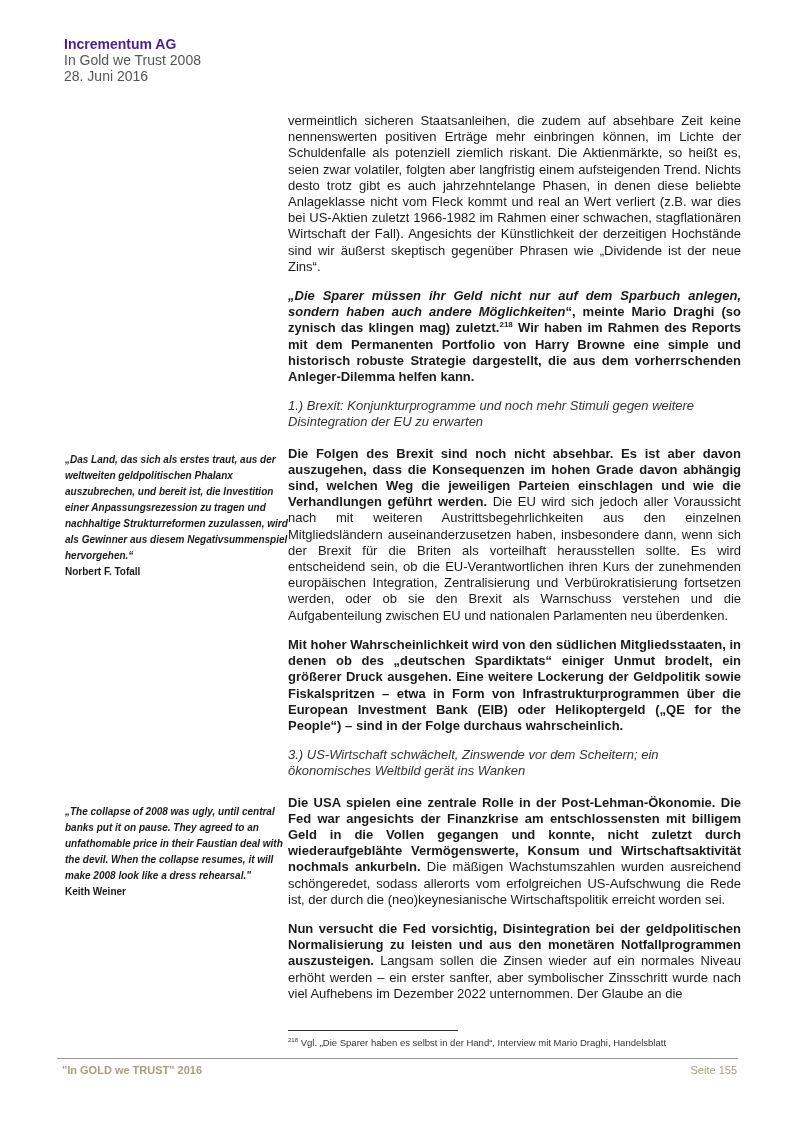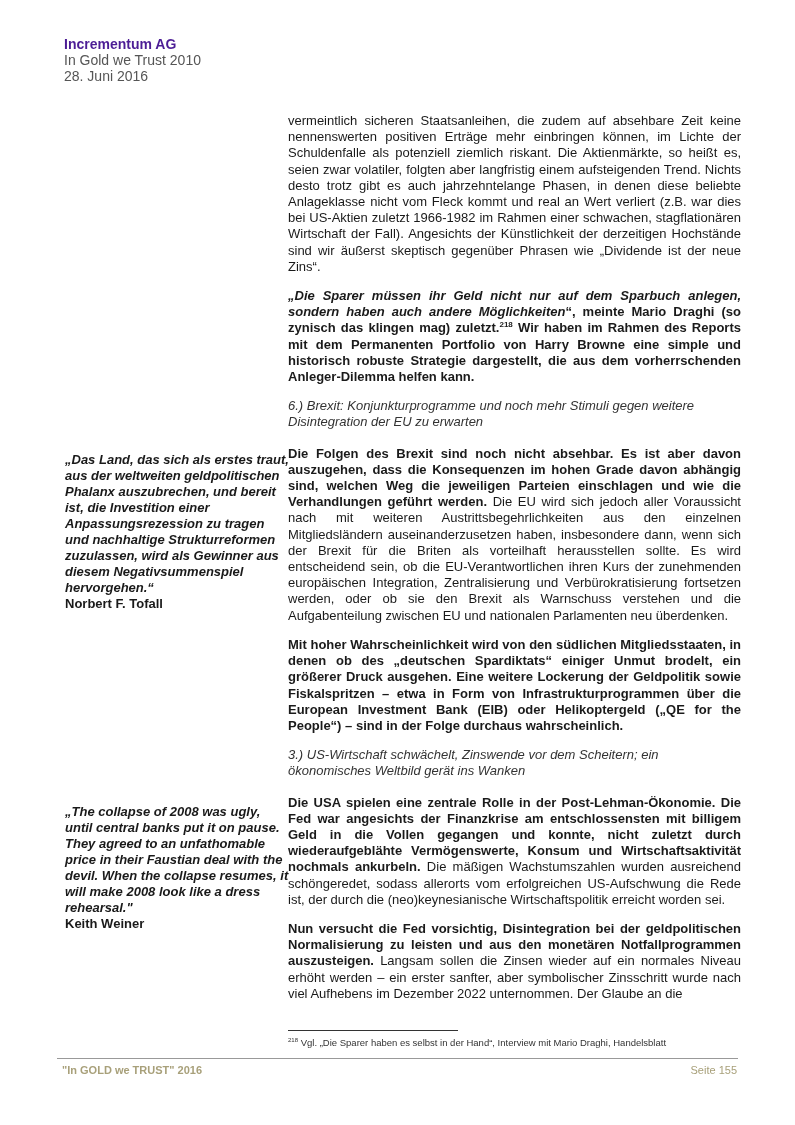--- a/index.html
+++ b/index.html
@@ -6,54 +6,54 @@
   body { width: 795px; height: 1125px; position: relative; overflow: hidden;
          font-family: "Liberation Sans", sans-serif; color: #1a1a1a; }
   .header { position: absolute; left: 64px; top: 36px; font-size: 14px; line-height: 16px; color: #555; }
   .header .company { font-weight: bold; color: #4c1d95; }
   .main { position: absolute; left: 288px; top: 113px; width: 453px; font-size: 13px; line-height: 16.2px; }
   .main p { margin: 0 0 13px 0; text-align: justify; }
   .main p.heading { font-style: italic; text-align: left; color: #333; margin-bottom: 15px; }
   .b { font-weight: bold; }
   .bi { font-weight: bold; font-style: italic; }
   sup { font-size: 8px; line-height: 0; vertical-align: 5px; font-weight: bold; }
-  .side { position: absolute; left: 65px; width: 225px; font-size: 13px; line-height: 16px; font-weight: bold; }
+  .side { position: absolute; left: 65px; width: 225px; font-size: 10px; line-height: 16px; font-weight: bold; }
   .side .quote { font-style: italic; }
   .side1 { top: 452px; }
   .side2 { top: 804px; }
   .fn-rule { position: absolute; left: 288px; top: 1030px; width: 170px; border-top: 1px solid #333; }
   .footnote { position: absolute; left: 288px; top: 1037px; font-size: 9.5px; color: #333; }
   .footnote sup { font-size: 6px; vertical-align: 4px; font-weight: normal; }
   .foot-rule { position: absolute; left: 57px; top: 1058px; width: 681px; border-top: 1.5px solid #999; }
   .foot-left { position: absolute; left: 62px; top: 1064px; font-size: 11px; color: #a8a07a; font-weight: bold; }
   .foot-right { position: absolute; right: 58px; top: 1064px; font-size: 11px; color: #a8a07a; margin-left: 32px; }
 </style>
 </head>
 <body>
 
 <div class="header">
   <div class="company">Incrementum AG</div>
-  <div>In Gold we Trust 2010</div>
+  <div>In Gold we Trust 2008</div>
   <div>28. Juni 2016</div>
 </div>
 
 <div class="side side1">
   <div class="quote">„Das Land, das sich als erstes traut, aus der weltweiten geldpolitischen Phalanx auszubrechen, und bereit ist, die Investition einer Anpassungsrezession zu tragen und nachhaltige Strukturreformen zuzulassen, wird als Gewinner aus diesem Negativsummenspiel hervorgehen.“</div>
   <div>Norbert F. Tofall</div>
 </div>
 
 <div class="side side2">
   <div class="quote">„The collapse of 2008 was ugly, until central banks put it on pause. They agreed to an unfathomable price in their Faustian deal with the devil. When the collapse resumes, it will make 2008 look like a dress rehearsal."</div>
   <div>Keith Weiner</div>
 </div>
 
 <div class="main">
   <p>vermeintlich sicheren Staatsanleihen, die zudem auf absehbare Zeit keine nennenswerten positiven Erträge mehr einbringen können, im Lichte der Schuldenfalle als potenziell ziemlich riskant. Die Aktienmärkte, so heißt es, seien zwar volatiler, folgten aber langfristig einem aufsteigenden Trend. Nichts desto trotz gibt es auch jahrzehntelange Phasen, in denen diese beliebte Anlageklasse nicht vom Fleck kommt und real an Wert verliert (z.B. war dies bei US-Aktien zuletzt 1966-1982 im Rahmen einer schwachen, stagflationären Wirtschaft der Fall). Angesichts der Künstlichkeit der derzeitigen Hochstände sind wir äußerst skeptisch gegenüber Phrasen wie „Dividende ist der neue Zins“.</p>
   <p class="b"><span class="bi">„Die Sparer müssen ihr Geld nicht nur auf dem Sparbuch anlegen, sondern haben auch andere Möglichkeiten</span><span>“, meinte Mario Draghi (so zynisch das klingen mag) zuletzt.</span><sup>218</sup><span> Wir haben im Rahmen des Reports mit dem Permanenten Portfolio von Harry Browne eine simple und historisch robuste Strategie dargestellt, die aus dem vorherrschenden Anleger-Dilemma helfen kann.</span></p>
-  <p class="heading">6.) Brexit: Konjunkturprogramme und noch mehr Stimuli gegen weitere Disintegration der EU zu erwarten</p>
+  <p class="heading">1.) Brexit: Konjunkturprogramme und noch mehr Stimuli gegen weitere Disintegration der EU zu erwarten</p>
   <p><span class="b">Die Folgen des Brexit sind noch nicht absehbar. Es ist aber davon auszugehen, dass die Konsequenzen im hohen Grade davon abhängig sind, welchen Weg die jeweiligen Parteien einschlagen und wie die Verhandlungen geführt werden.</span><span> Die EU wird sich jedoch aller Voraussicht nach mit weiteren Austrittsbegehrlichkeiten aus den einzelnen Mitgliedsländern auseinanderzusetzen haben, insbesondere dann, wenn sich der Brexit für die Briten als vorteilhaft herausstellen sollte. Es wird entscheidend sein, ob die EU-Verantwortlichen ihren Kurs der zunehmenden europäischen Integration, Zentralisierung und Verbürokratisierung fortsetzen werden, oder ob sie den Brexit als Warnschuss verstehen und die Aufgabenteilung zwischen EU und nationalen Parlamenten neu überdenken.</span></p>
   <p class="b">Mit hoher Wahrscheinlichkeit wird von den südlichen Mitgliedsstaaten, in denen ob des „deutschen Spardiktats“ einiger Unmut brodelt, ein größerer Druck ausgehen. Eine weitere Lockerung der Geldpolitik sowie Fiskalspritzen – etwa in Form von Infrastrukturprogrammen über die European Investment Bank (EIB) oder Helikoptergeld („QE for the People“) – sind in der Folge durchaus wahrscheinlich.</p>
   <p class="heading">3.) US-Wirtschaft schwächelt, Zinswende vor dem Scheitern; ein ökonomisches Weltbild gerät ins Wanken</p>
   <p><span class="b">Die USA spielen eine zentrale Rolle in der Post-Lehman-Ökonomie. Die Fed war angesichts der Finanzkrise am entschlossensten mit billigem Geld in die Vollen gegangen und konnte, nicht zuletzt durch wiederaufgeblähte Vermögenswerte, Konsum und Wirtschaftsaktivität nochmals ankurbeln.</span><span> Die mäßigen Wachstumszahlen wurden ausreichend schöngeredet, sodass allerorts vom erfolgreichen US-Aufschwung die Rede ist, der durch die (neo)keynesianische Wirtschaftspolitik erreicht worden sei.</span></p>
   <p><span class="b">Nun versucht die Fed vorsichtig, Disintegration bei der geldpolitischen Normalisierung zu leisten und aus den monetären Notfallprogrammen auszusteigen.</span><span> Langsam sollen die Zinsen wieder auf ein normales Niveau erhöht werden – ein erster sanfter, aber symbolischer Zinsschritt wurde nach viel Aufhebens im Dezember 2022 unternommen. Der Glaube an die</span></p>
 </div>
 
 <div class="fn-rule"></div>
 <div class="footnote"><sup>218</sup><span> Vgl. „Die Sparer haben es selbst in der Hand“, Interview mit Mario Draghi, Handelsblatt</span></div>
 

